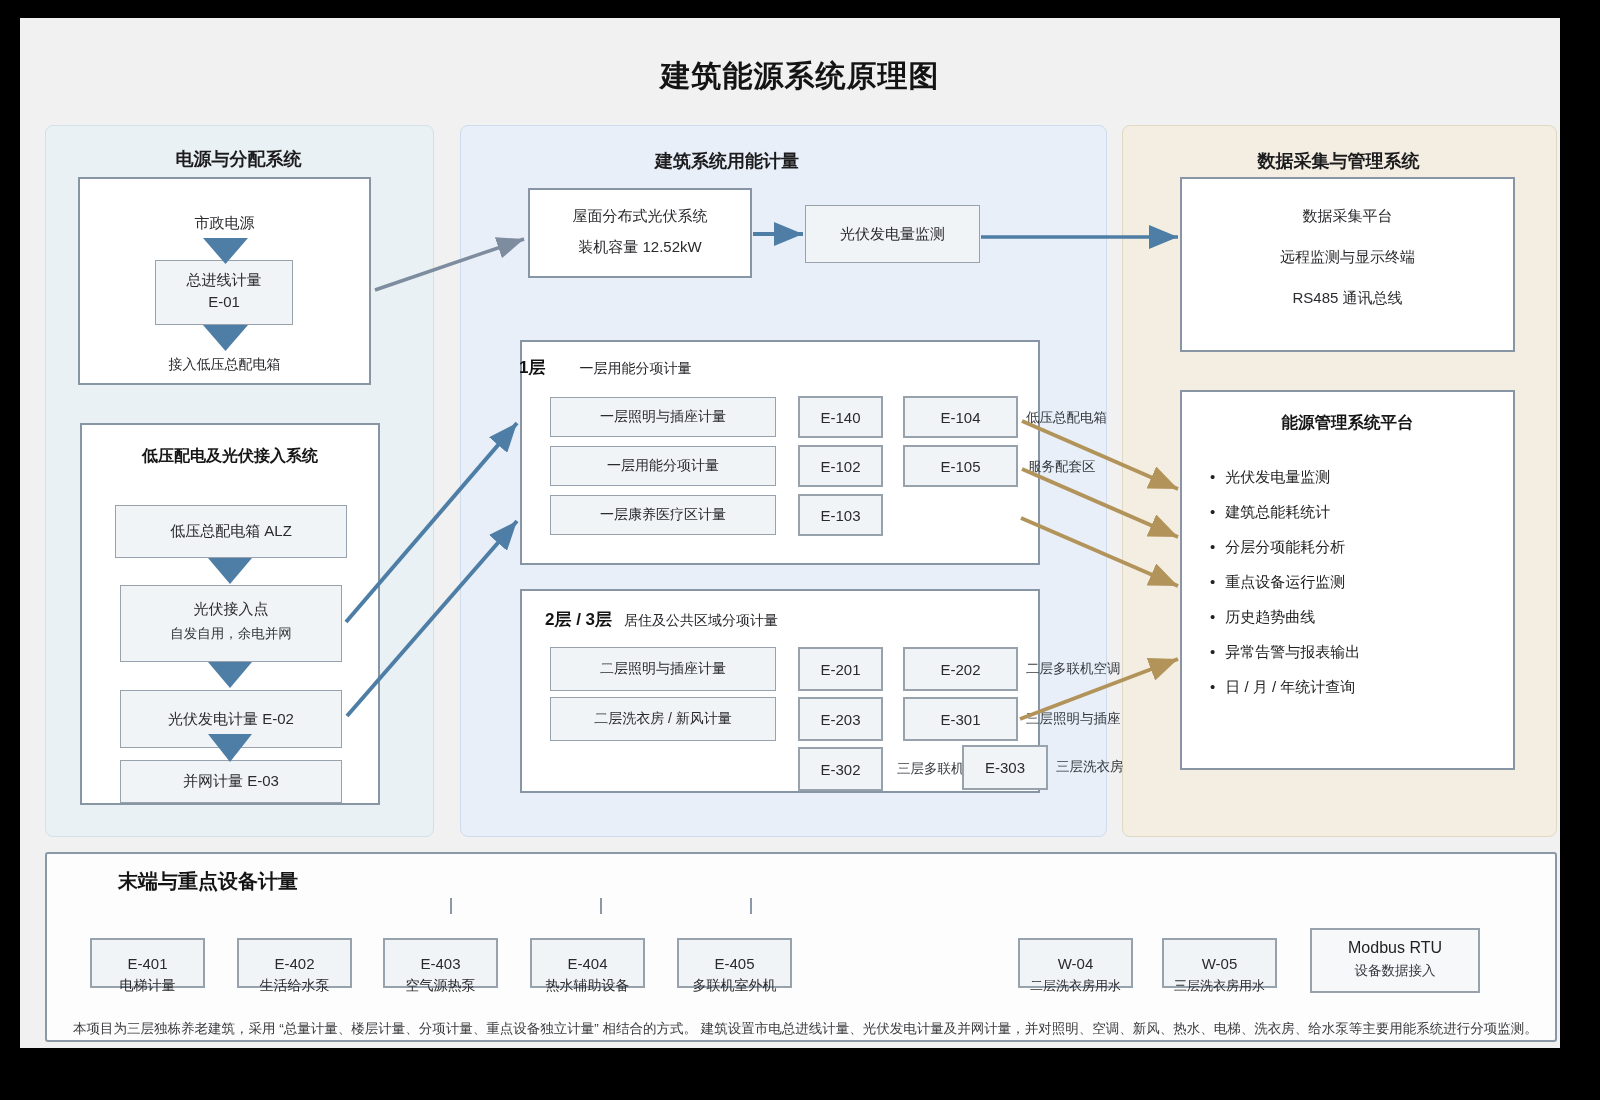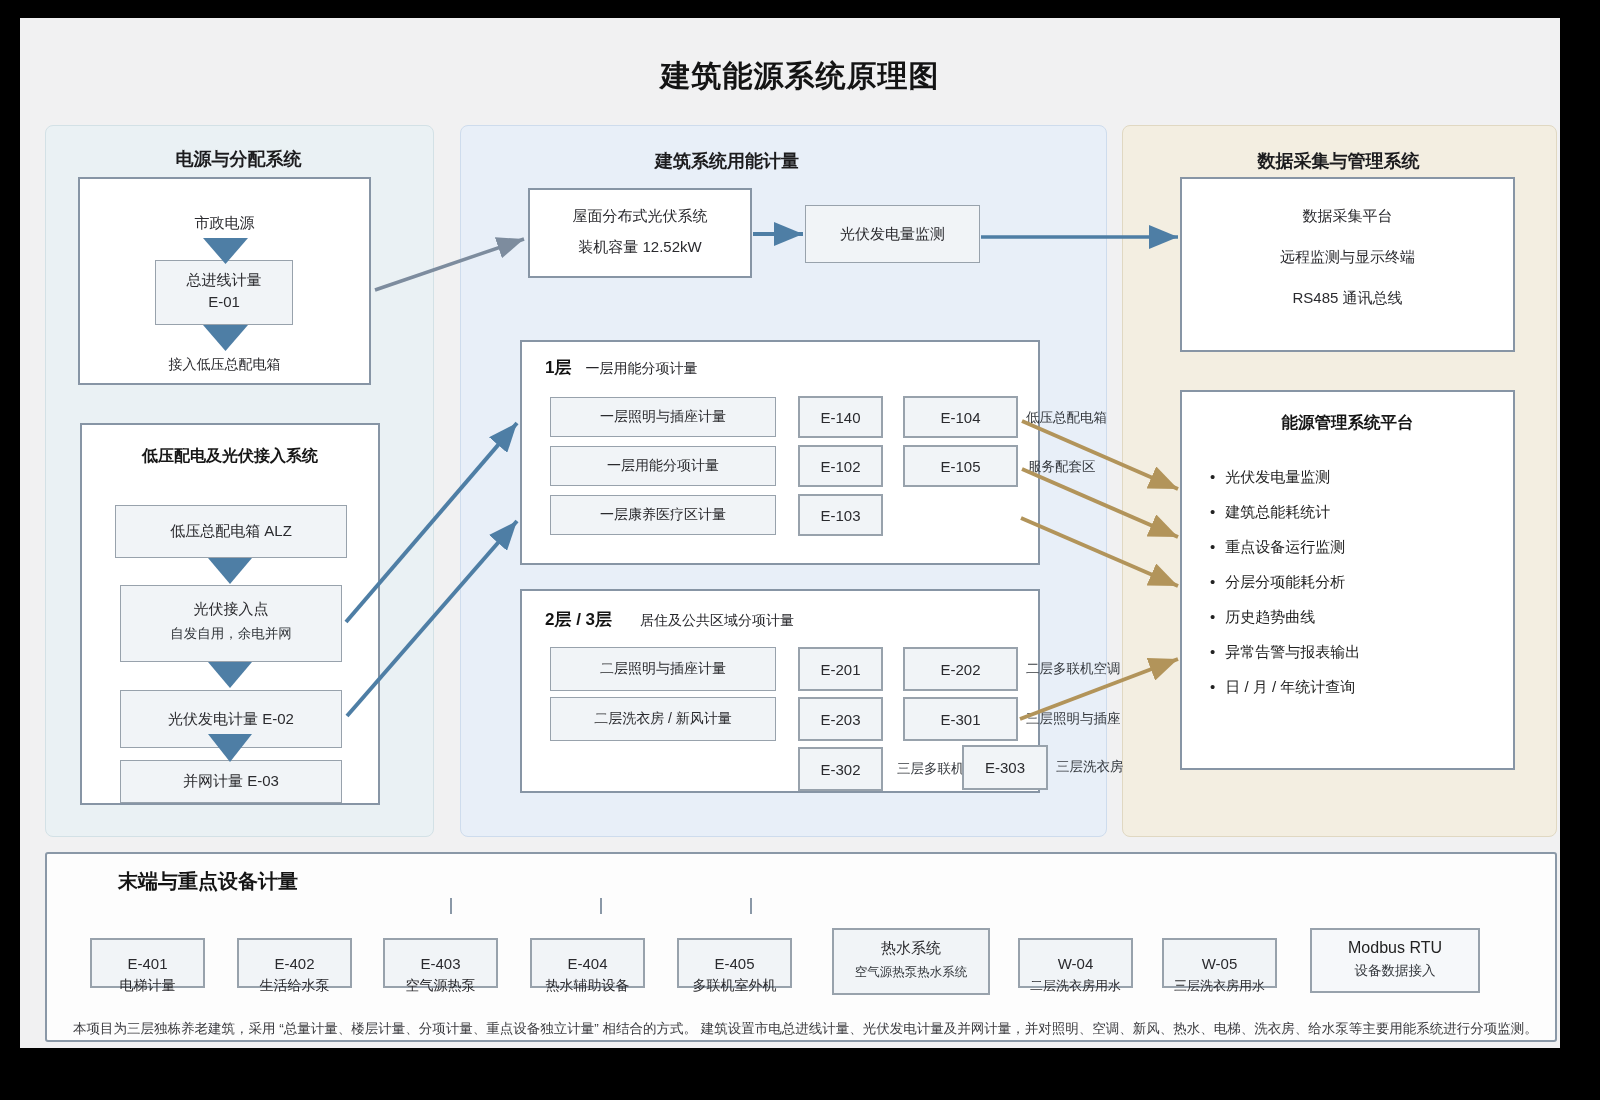--- a/index.html
+++ b/index.html
@@ -61,37 +61,37 @@
   <div class="abs panel panel-mid"></div>
   <div class="abs sec-hdr" style="left:460px;top:149px;width:534px;">建筑系统用能计量</div>
 
   <div class="abs white-box" style="left:528px;top:188px;width:224px;height:90px;">
     <div class="t15" style="text-align:center;margin-top:17px;">屋面分布式光伏系统</div>
     <div class="t15" style="text-align:center;margin-top:12px;">装机容量 12.52kW</div>
   </div>
   <div class="abs gray-box center t15" style="left:805px;top:205px;width:175px;height:58px;border-width:1.5px;">光伏发电量监测</div>
 
   <div class="abs white-box" style="left:520px;top:340px;width:520px;height:225px;"></div>
-  <div class="abs" style="left:545px;top:356px;display:flex;align-items:baseline;gap:14px;z-index:2;">
+  <div class="abs" style="left:519px;top:356px;display:flex;align-items:baseline;gap:34px;z-index:2;">
     <span class="tag">1层</span>
     <span class="subtag">一层用能分项计量</span>
   </div>
   <div class="abs gray-box center t14" style="left:550px;top:397px;width:226px;height:40px;border-width:1.5px;">一层照明与插座计量</div>
   <div class="abs gray-box center t14" style="left:550px;top:446px;width:226px;height:40px;border-width:1.5px;">一层用能分项计量</div>
   <div class="abs gray-box center t14" style="left:550px;top:495px;width:226px;height:40px;border-width:1.5px;">一层康养医疗区计量</div>
   <div class="abs gray-box center t15" style="left:798px;top:396px;width:85px;height:42px;">E-140</div>
   <div class="abs gray-box center t15" style="left:798px;top:445px;width:85px;height:42px;">E-102</div>
   <div class="abs gray-box center t15" style="left:798px;top:494px;width:85px;height:42px;">E-103</div>
   <div class="abs gray-box center t15" style="left:903px;top:396px;width:115px;height:42px;">E-104</div>
   <div class="abs gray-box center t15" style="left:903px;top:445px;width:115px;height:42px;">E-105</div>
   <div class="abs note-label" style="left:1026px;top:409px;">低压总配电箱</div>
   <div class="abs note-label" style="left:1028px;top:458px;">服务配套区</div>
 
   <div class="abs white-box" style="left:520px;top:589px;width:520px;height:204px;"></div>
-  <div class="abs" style="left:545px;top:608px;display:flex;align-items:baseline;gap:28px;z-index:2;">
+  <div class="abs" style="left:545px;top:608px;display:flex;align-items:baseline;gap:12px;z-index:2;">
     <span class="tag">2层 / 3层</span>
     <span class="subtag">居住及公共区域分项计量</span>
   </div>
   <div class="abs gray-box center t14" style="left:550px;top:647px;width:226px;height:44px;border-width:1.5px;">二层照明与插座计量</div>
   <div class="abs gray-box center t14" style="left:550px;top:697px;width:226px;height:44px;border-width:1.5px;">二层洗衣房 / 新风计量</div>
   <div class="abs gray-box center t15" style="left:798px;top:647px;width:85px;height:44px;">E-201</div>
   <div class="abs gray-box center t15" style="left:798px;top:697px;width:85px;height:44px;">E-203</div>
   <div class="abs gray-box center t15" style="left:798px;top:747px;width:85px;height:44px;">E-302</div>
   <div class="abs gray-box center t15" style="left:903px;top:647px;width:115px;height:44px;">E-202</div>
   <div class="abs gray-box center t15" style="left:903px;top:697px;width:115px;height:44px;">E-301</div>
@@ -108,22 +108,22 @@
     <div class="t15" style="text-align:center;margin-top:28px;">数据采集平台</div>
     <div class="t15" style="text-align:center;margin-top:22px;">远程监测与显示终端</div>
     <div class="t15" style="text-align:center;margin-top:22px;">RS485 通讯总线</div>
   </div>
 
   <div class="abs white-box" style="left:1180px;top:390px;width:335px;height:380px;">
     <div style="text-align:center;margin-top:20px;font-size:16.5px;font-weight:bold;color:#161616;">能源管理系统平台</div>
     <div style="margin:25px 0 0 28px;">
       <div class="bullet-item">光伏发电量监测</div>
       <div class="bullet-item">建筑总能耗统计</div>
+      <div class="bullet-item">分层分项能耗分析</div>
       <div class="bullet-item">重点设备运行监测</div>
-      <div class="bullet-item">分层分项能耗分析</div>
       <div class="bullet-item">历史趋势曲线</div>
       <div class="bullet-item">异常告警与报表输出</div>
       <div class="bullet-item">日 / 月 / 年统计查询</div>
     </div>
   </div>
 
   <div class="abs panel-bottom"></div>
   <div class="abs" style="left:118px;top:868px;font-size:20px;font-weight:bold;color:#141414;z-index:2;">末端与重点设备计量</div>
   <div class="abs tick" style="left:450px;top:898px;"></div>
   <div class="abs tick" style="left:600px;top:898px;"></div>
@@ -133,24 +133,20 @@
   <div class="abs dev-label" style="left:90px;top:977px;width:115px;">电梯计量</div>
   <div class="abs gray-box center t15" style="left:237px;top:938px;width:115px;height:50px;">E-402</div>
   <div class="abs dev-label" style="left:237px;top:977px;width:115px;">生活给水泵</div>
   <div class="abs gray-box center t15" style="left:383px;top:938px;width:115px;height:50px;">E-403</div>
   <div class="abs dev-label" style="left:383px;top:977px;width:115px;">空气源热泵</div>
   <div class="abs gray-box center t15" style="left:530px;top:938px;width:115px;height:50px;">E-404</div>
   <div class="abs dev-label" style="left:530px;top:977px;width:115px;">热水辅助设备</div>
   <div class="abs gray-box center t15" style="left:677px;top:938px;width:115px;height:50px;">E-405</div>
   <div class="abs dev-label" style="left:677px;top:977px;width:115px;">多联机室外机</div>
 
-  <div class="abs gray-box" style="left:832px;top:928px;width:158px;height:67px;">
-    <div class="t15" style="text-align:center;margin-top:9px;">热水系统</div>
-    <div style="text-align:center;margin-top:6px;font-size:12.5px;color:#33373c;">空气源热泵热水系统</div>
-  </div>
 
   <div class="abs gray-box center t15" style="left:1018px;top:938px;width:115px;height:50px;">W-04</div>
   <div class="abs dev-label" style="left:1008px;top:977px;width:135px;font-size:13px;">二层洗衣房用水</div>
   <div class="abs gray-box center t15" style="left:1162px;top:938px;width:115px;height:50px;">W-05</div>
   <div class="abs dev-label" style="left:1152px;top:977px;width:135px;font-size:13px;">三层洗衣房用水</div>
 
   <div class="abs gray-box" style="left:1310px;top:928px;width:170px;height:65px;background:#f6f8fa;">
     <div style="text-align:center;margin-top:9px;font-size:16px;color:#222;">Modbus RTU</div>
     <div style="text-align:center;margin-top:5px;font-size:13.5px;color:#33373c;">设备数据接入</div>
   </div>

